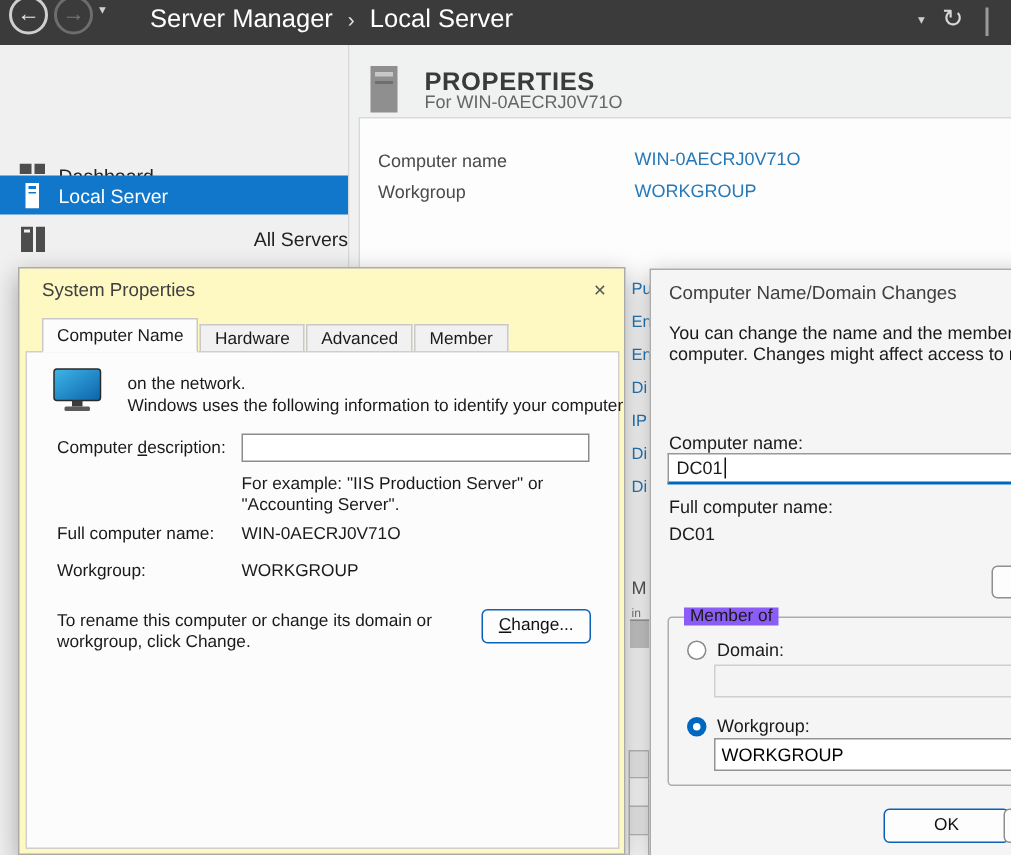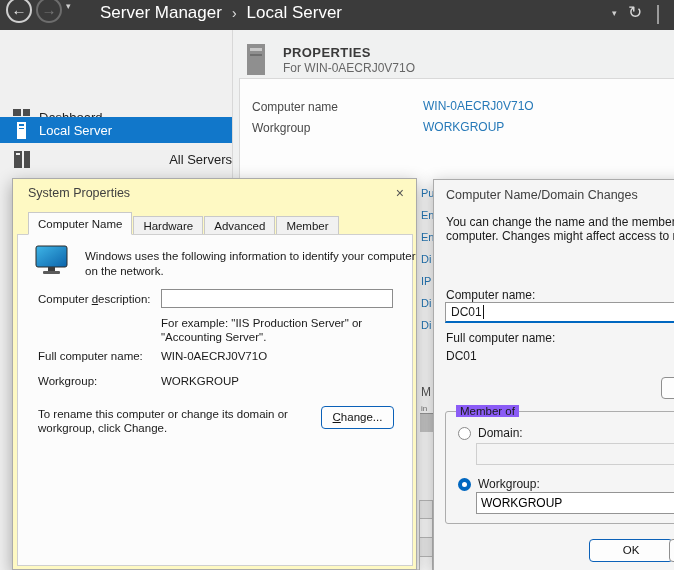--- a/index.html
+++ b/index.html
@@ -28,21 +28,21 @@
   .side-item .ic { width:18px; height:17px; margin-left:13px; margin-right:8px; flex:0 0 auto; }
   .side-item.sel { background:#1177ca; color:#ffffff; }
   .si-dash { top:74px;align-items:center; } .si-local { top:87px; } .si-all { top:116px;justify-content:space-between; } .si-fss { top:144px; }
   .expander { position:absolute; left:204px; top:148px; font-size:10px; color:#333; }
 
   
   .main { position:absolute; left:233px; top:30px; width:441px; height:540px; background:#f0f1f1; }
   .tile-icon { position:absolute; left:247px; top:44px; width:18px; height:31px; background:#8f8f8f; }
   .tile-icon:before { content:""; position:absolute; left:3px; top:4px; width:12px; height:3px; background:#c8c8c8; }
   .tile-icon:after  { content:""; position:absolute; left:3px; top:10px; width:12px; height:2px; background:#6f6f6f; }
-  .props-title { position:absolute; left:283px; top:45px; font-size:13px; font-weight:bold; color:#3a3a3a; letter-spacing:.4px; }
+  .props-title { position:absolute; left:283px; top:45px; font-size:17px; font-weight:bold; color:#3a3a3a; letter-spacing:.4px; }
   .props-sub   { position:absolute; left:283px; top:61px; font-size:12px; color:#666; }
   .props-box { position:absolute; left:239px; top:78px; width:460px; height:492px; background:#fdfdfd; border:1px solid #d9d9d9; }
   .prow-label { position:absolute; font-size:12px; color:#4a4a4a; }
   .prow-value { position:absolute; font-size:12px; color:#2679b8; cursor:pointer; }
   .pl0 { left:252px; top:100px; } .pv0 { left:423px; top:99px; }
   .pl1 { left:252px; top:121px; } .pv1 { left:423px; top:120px; }
 
   
   .clip-letter { position:absolute; left:421px; width:13px; height:13px; overflow:hidden;
                  font-size:11px; color:#2679b8; white-space:nowrap; }
@@ -213,22 +213,22 @@
           <linearGradient id="scr" x1="0" y1="0" x2="1" y2="1">
         <stop offset="0" stop-color="#3fb6e8"></stop>
             <stop offset="1" stop-color="#0b63aa"></stop>
           </linearGradient>
         </defs>
       <rect x="1" y="1" width="31" height="21" rx="2" fill="url(#scr)" stroke="#2a2a2a" stroke-width="1"></rect>
       <rect x="13" y="22" width="7" height="4" fill="#3c3c3c"></rect>
       <rect x="8" y="26" width="17" height="3" rx="1" fill="#5a5a5a"></rect>
     </svg>
     <div class="sp-intro">
+      <div>on the network.</div>
       <div>Windows uses the following information to identify your computer</div>
-      <div>on the network.</div>
     </div>
 
     <div class="sp-desc-label"><span>Computer </span><span class="ukey">d</span><span>escription:</span></div>
     <input class="sp-desc-input" value="" style="">
 
     <div class="sp-example">
       <div>For example: "IIS Production Server" or</div>
       <div>"Accounting Server".</div>
     </div>
 

